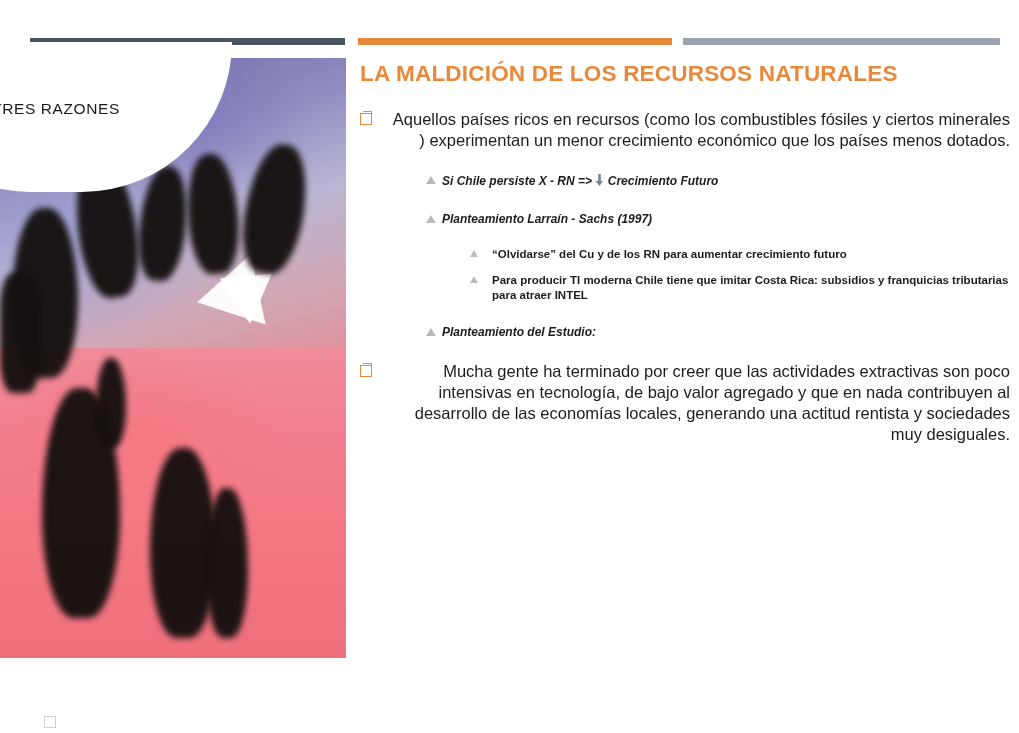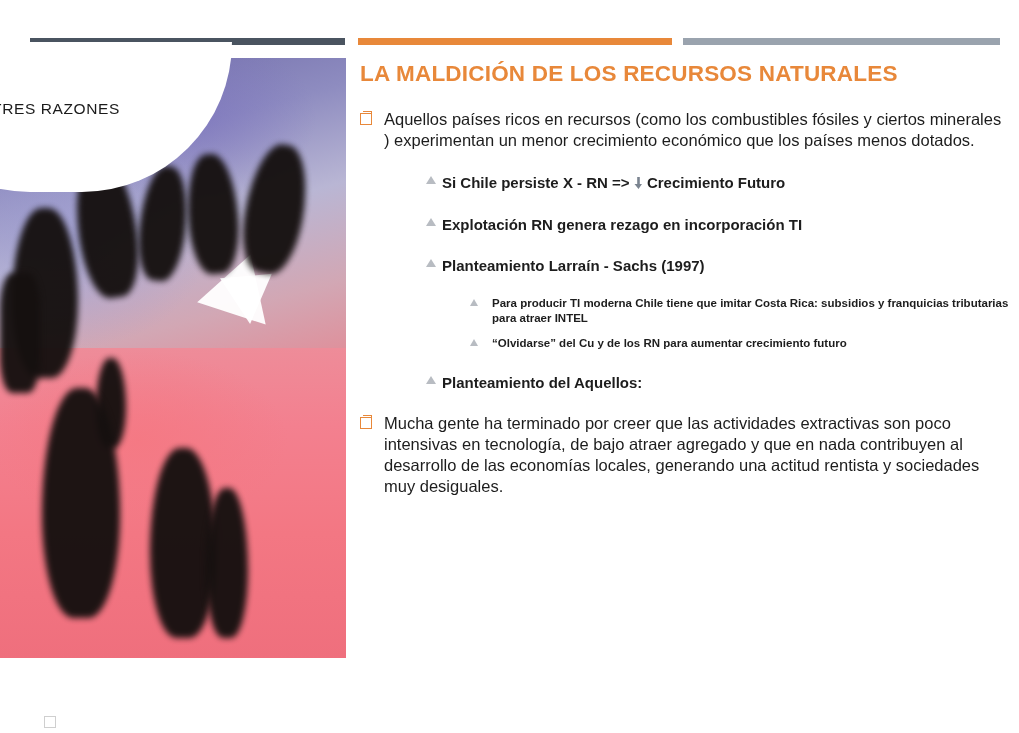--- a/index.html
+++ b/index.html
@@ -145,20 +145,21 @@
     line-height: 1.2;
   }
 
   .l1 {
     position: relative;
     padding-left: 24px;
     margin-bottom: 14px;
     font-size: 16.5px;
     line-height: 1.28;
     color: #1d1d1d;
+    text-align: right;
   }
   .bullet-sq {
     position: absolute;
     left: 0;
     top: 4px;
     width: 10px;
     height: 10px;
     border: 1.6px solid #e8883a;
   }
   .bullet-sq::after {
@@ -169,24 +170,25 @@
     width: 8px;
     height: 8px;
     border-top: 1.6px solid #e8883a;
     border-right: 1.6px solid #e8883a;
   }
 
   .lvl2 {
     position: relative;
     margin: 0 0 22px 66px;
     padding-left: 16px;
-    font-size: 15px;
+    font-size: 12px;
     font-weight: bold;
     color: #1d1d1d;
     line-height: 1.3;
+    font-style: italic;
   }
   .tri {
     position: absolute;
     left: 0;
     top: 3px;
     width: 0; height: 0;
     border-left: 5px solid transparent;
     border-right: 5px solid transparent;
     border-bottom: 8px solid #b8bcc2;
   }
@@ -274,47 +276,43 @@
       <span class="tri"></span>
       <span>Si Chile persiste X - RN =&gt;</span>
       <span class="arrow-down">
         <svg width="9" height="12" viewBox="0 0 9 12">
             <path d="M3.2 0 h2.6 v7 h2.2 L4.5 12 L0.5 7 h2.7 z" fill="#7b8490"></path>
           </svg>
       </span>
       <span>Crecimiento Futuro</span>
     </div>
 
-    <div class="lvl2">
-      <span class="tri"></span>
-      <span>Explotación RN genera rezago en incorporación TI</span>
-    </div>
 
     <div class="lvl2 tight">
       <span class="tri"></span>
       <span>Planteamiento Larraín - Sachs (1997)</span>
     </div>
 
     <div class="lvl3">
       <span class="tri-sm"></span>
-      <span>Para producir TI moderna Chile tiene que imitar Costa Rica: subsidios y franquicias tributarias para atraer INTEL</span>
+      <span>“Olvidarse” del Cu y de los RN para aumentar crecimiento futuro</span>
     </div>
 
     <div class="lvl3">
       <span class="tri-sm"></span>
-      <span>“Olvidarse” del Cu y de los RN para aumentar crecimiento futuro</span>
+      <span>Para producir TI moderna Chile tiene que imitar Costa Rica: subsidios y franquicias tributarias para atraer INTEL</span>
     </div>
 
     <div class="lvl2 gap-top tight">
       <span class="tri"></span>
-      <span>Planteamiento del Aquellos:</span>
+      <span>Planteamiento del Estudio:</span>
     </div>
 
 
     <div class="l1 last-para">
       <span class="bullet-sq"></span>
-      <span>Mucha gente ha terminado por creer que las actividades extractivas son poco intensivas en tecnología, de bajo atraer agregado y que en nada contribuyen al desarrollo de las economías locales, generando una actitud rentista y sociedades muy desiguales.</span>
+      <span>Mucha gente ha terminado por creer que las actividades extractivas son poco intensivas en tecnología, de bajo valor agregado y que en nada contribuyen al desarrollo de las economías locales, generando una actitud rentista y sociedades muy desiguales.</span>
     </div>
 
   </div>
 
   <div class="footer-mark"></div>
 </div>
 
 </body></html>

